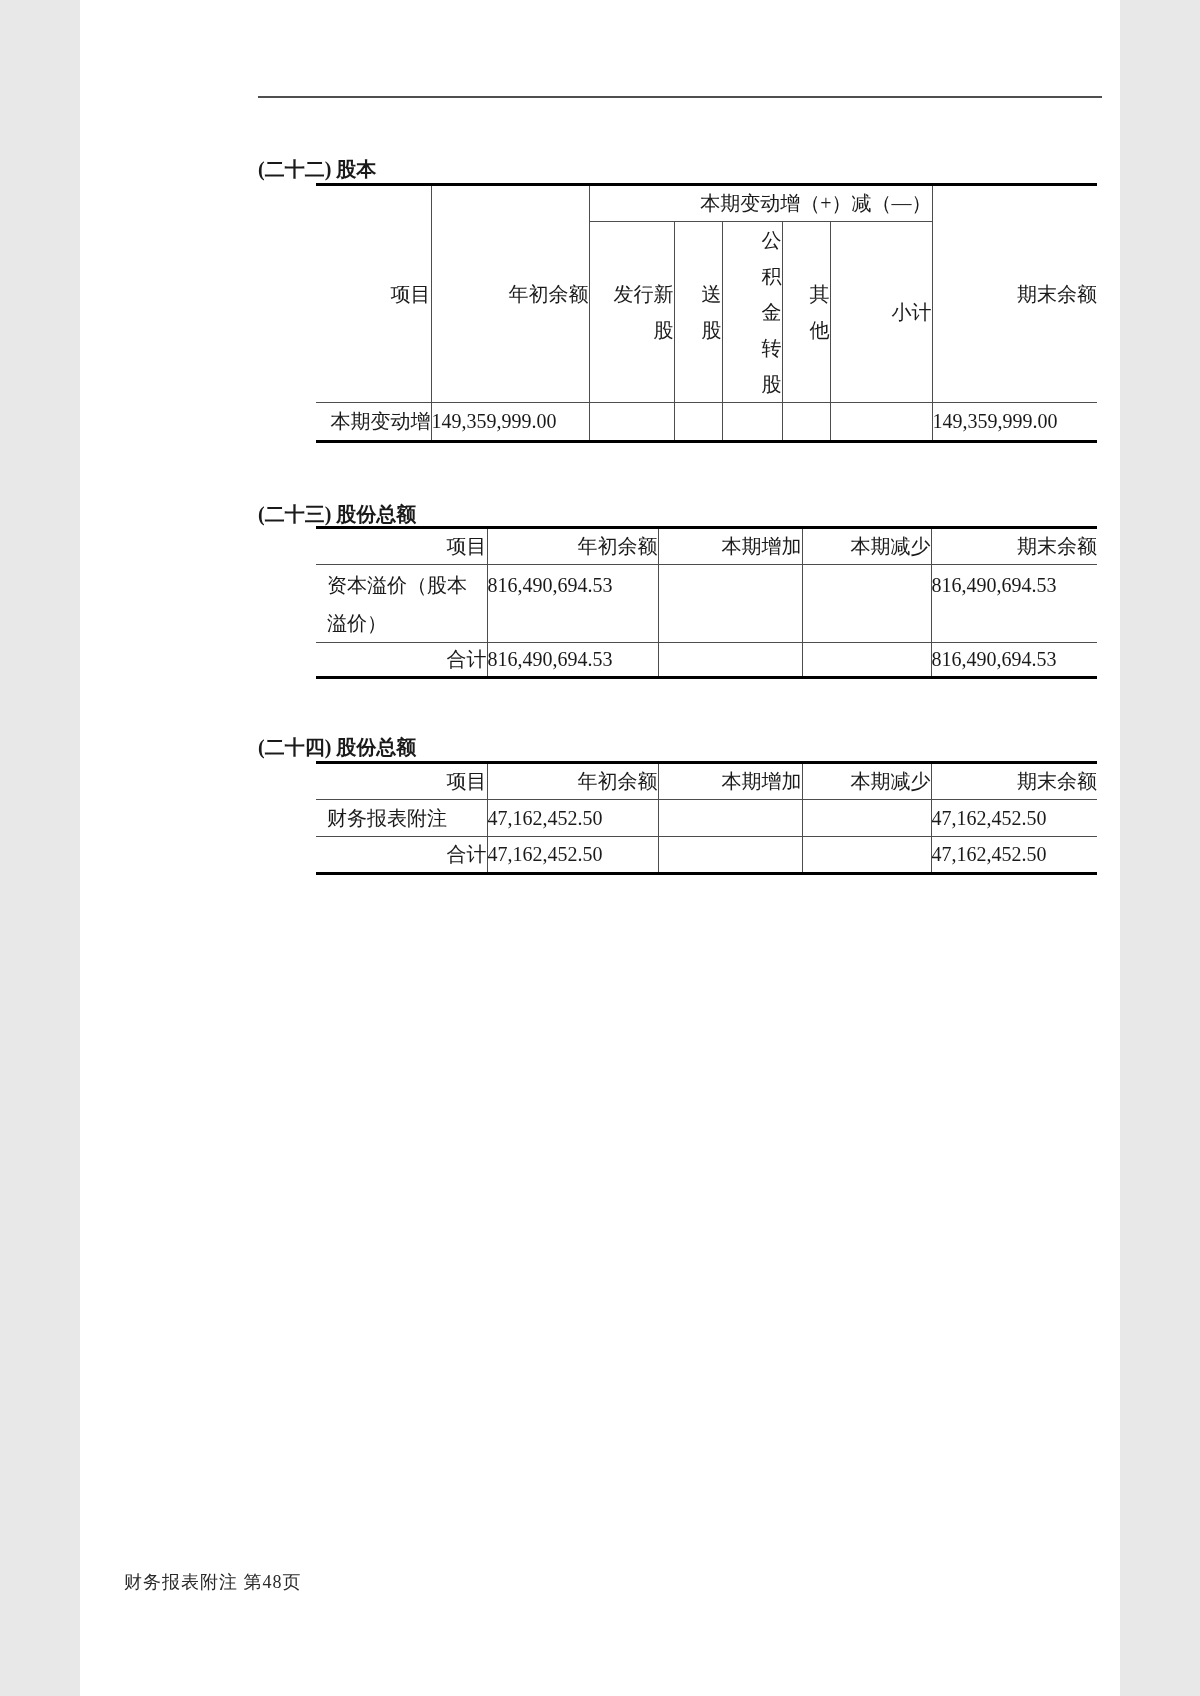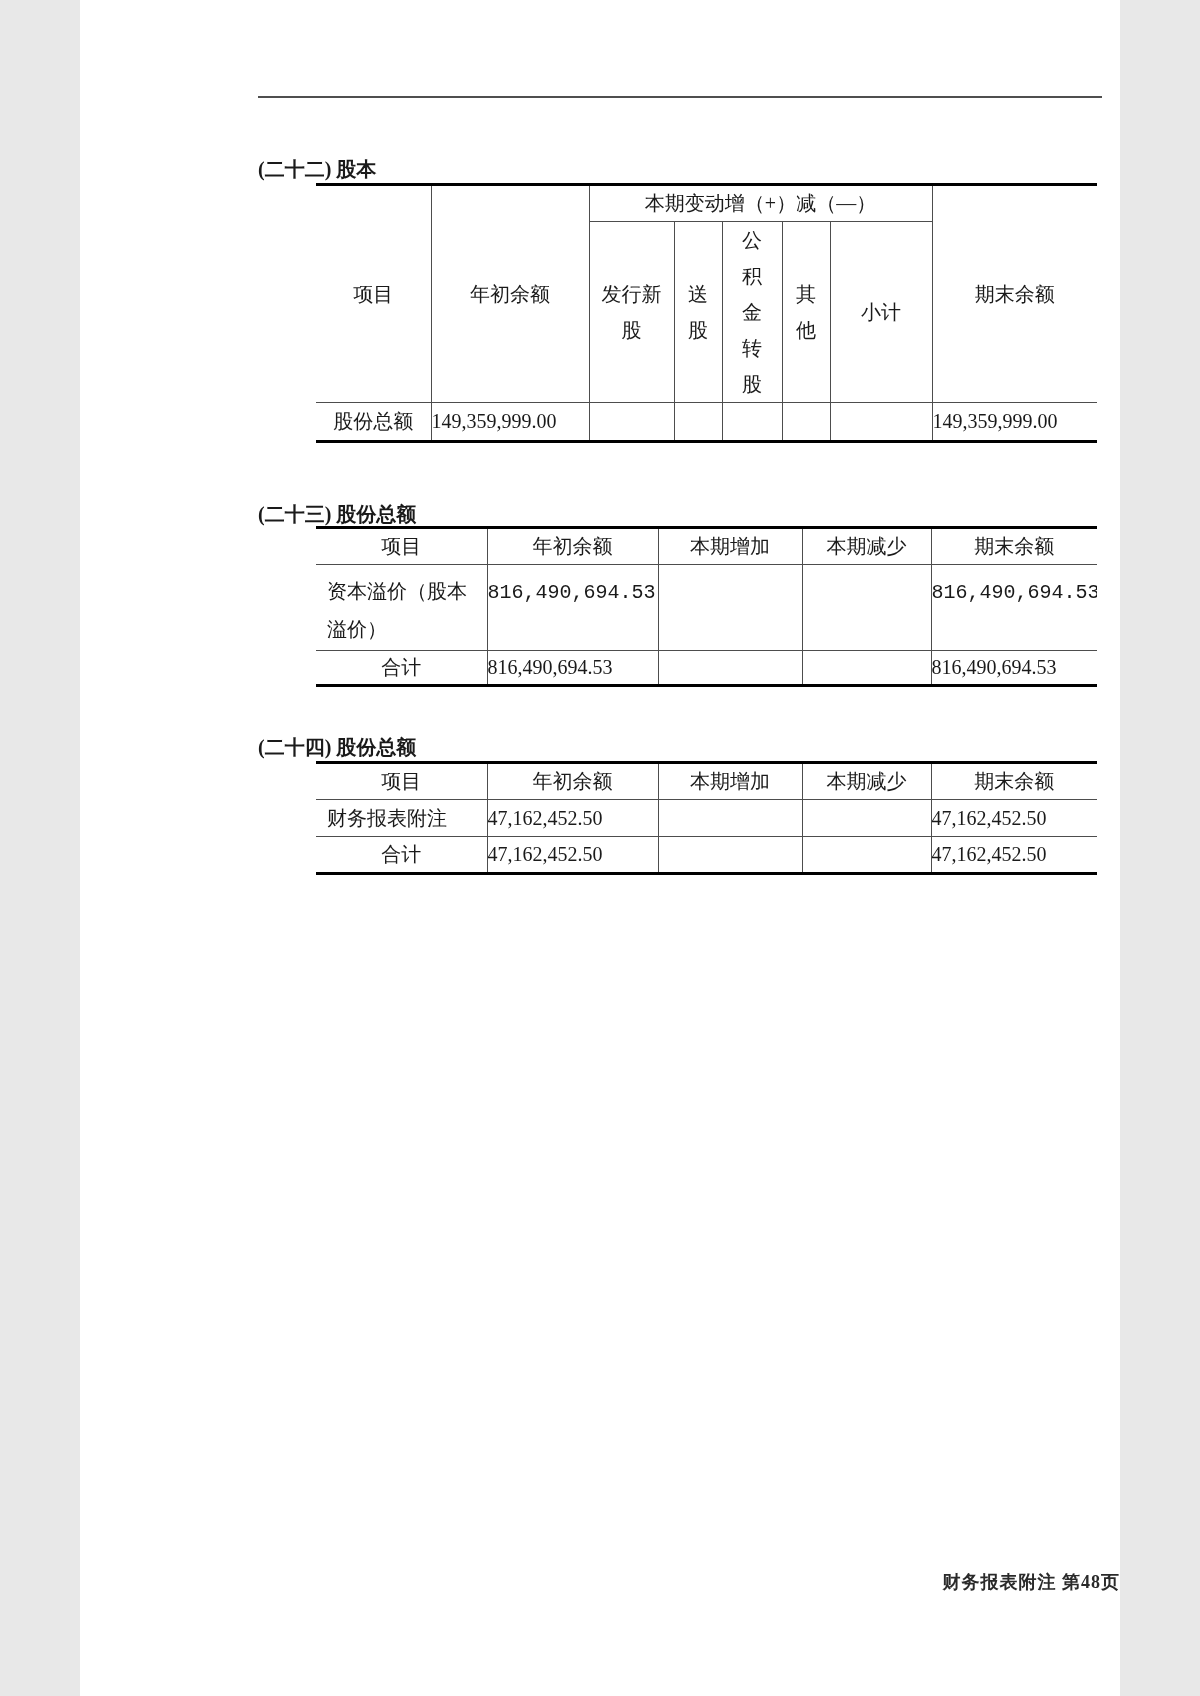--- a/index.html
+++ b/index.html
@@ -16,40 +16,40 @@
   .h3{top:734px;}
   table.tbl{
     position:absolute;border-collapse:collapse;table-layout:fixed;
     border-top:3px solid #000;border-bottom:3px solid #000;
   }
   .t1{left:236px;top:183px;width:781px;}
   .t2{left:236px;top:526px;width:781px;}
   .t3{left:236px;top:761px;width:781px;}
   .tbl td{
     border-left:1px solid #4d4d4d;border-bottom:1px solid #4d4d4d;
-    padding:0;vertical-align:middle;text-align:center;
+    padding:0;vertical-align:middle;text-align:right;
     font-size:20px;overflow:hidden;
   }
   .tbl td.no-l{border-left:none;}
   .r-group{height:37px;}
   .r-sub{height:180px;}
   .r-sub td{line-height:36px;white-space:pre-line;}
   .r-data1{height:39px;}
   .r-hdr2{height:37px;}
   .r-item2{height:75px;}
   .r-sum2{height:35px;}
   .r-hdr3{height:37px;}
   .r-item3{height:37px;}
   .r-sum3{height:37px;}
   td.num{text-align:left;padding-right:9px;}
   td.item-left{text-align:left;padding-left:11px;white-space:pre-line;}
-  td.v-top{vertical-align:top;line-height:38px;padding-top:9px;font-family:Liberation Mono, monospace;}
+  td.v-top{vertical-align:top;line-height:38px;padding-top:1px;}
   .footer{
-    position:absolute;left:44px;right:0;top:1570px;text-align:right;
-    font-size:18px;color:#2a2a2a;letter-spacing:1px;white-space:nowrap;font-weight:bold;
+    position:absolute;left:44px;right:0;top:1570px;text-align:left;
+    font-size:18px;color:#2a2a2a;letter-spacing:1px;white-space:nowrap;
   }
 </style>
 </head>
 <body>
 
 <div id="page">
 
   <div class="top-rule"></div>
 
   <div class="sec-heading h1">(二十二) 股本</div>
@@ -80,21 +80,21 @@
       <td>公
 积
 金
 转
 股</td>
       <td>其
 他</td>
       <td>小计</td>
     </tr>
     <tr class="r-data1">
-      <td class="no-l">股份总额</td>
+      <td class="no-l">本期变动增</td>
       <td class="num">149,359,999.00</td>
       <td></td>
       <td></td>
       <td></td>
       <td></td>
       <td></td>
       <td class="num">149,359,999.00</td>
     </tr>
   </tbody>
     </table>

